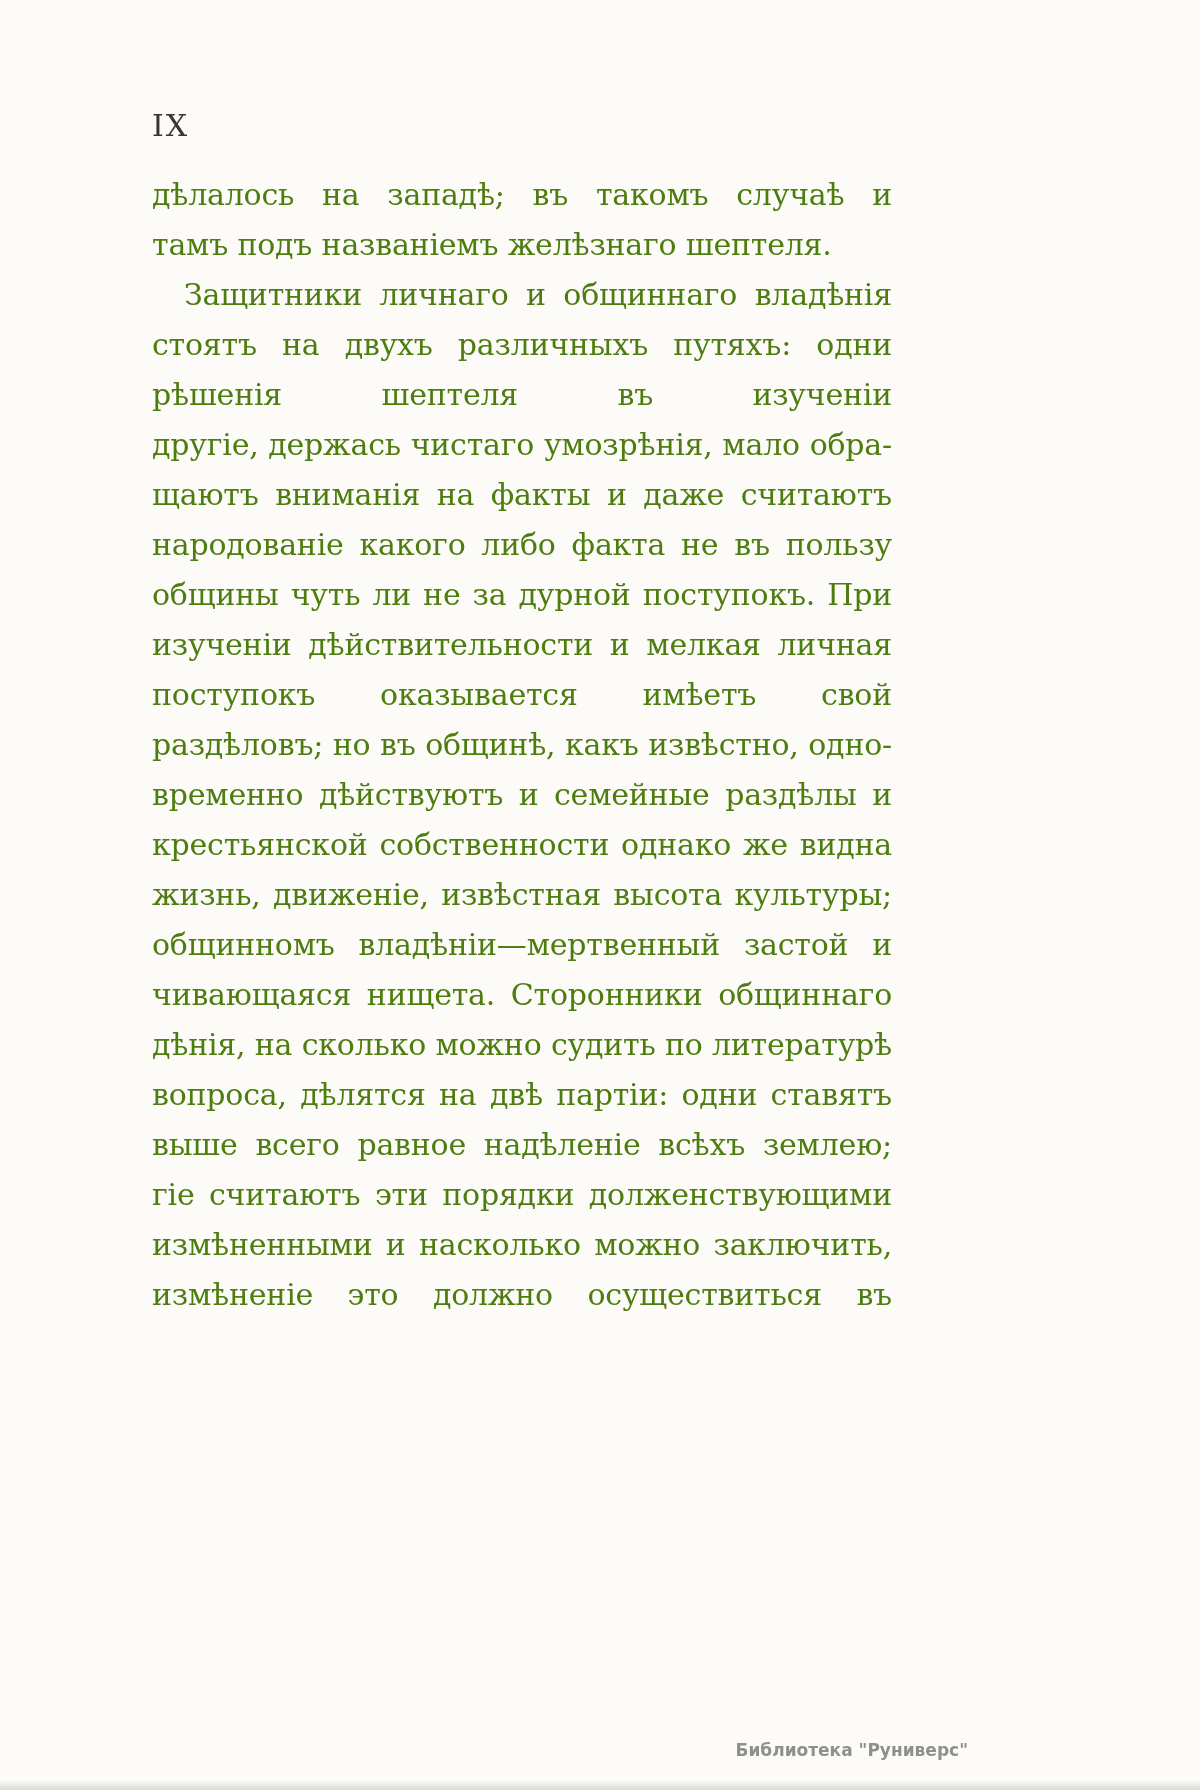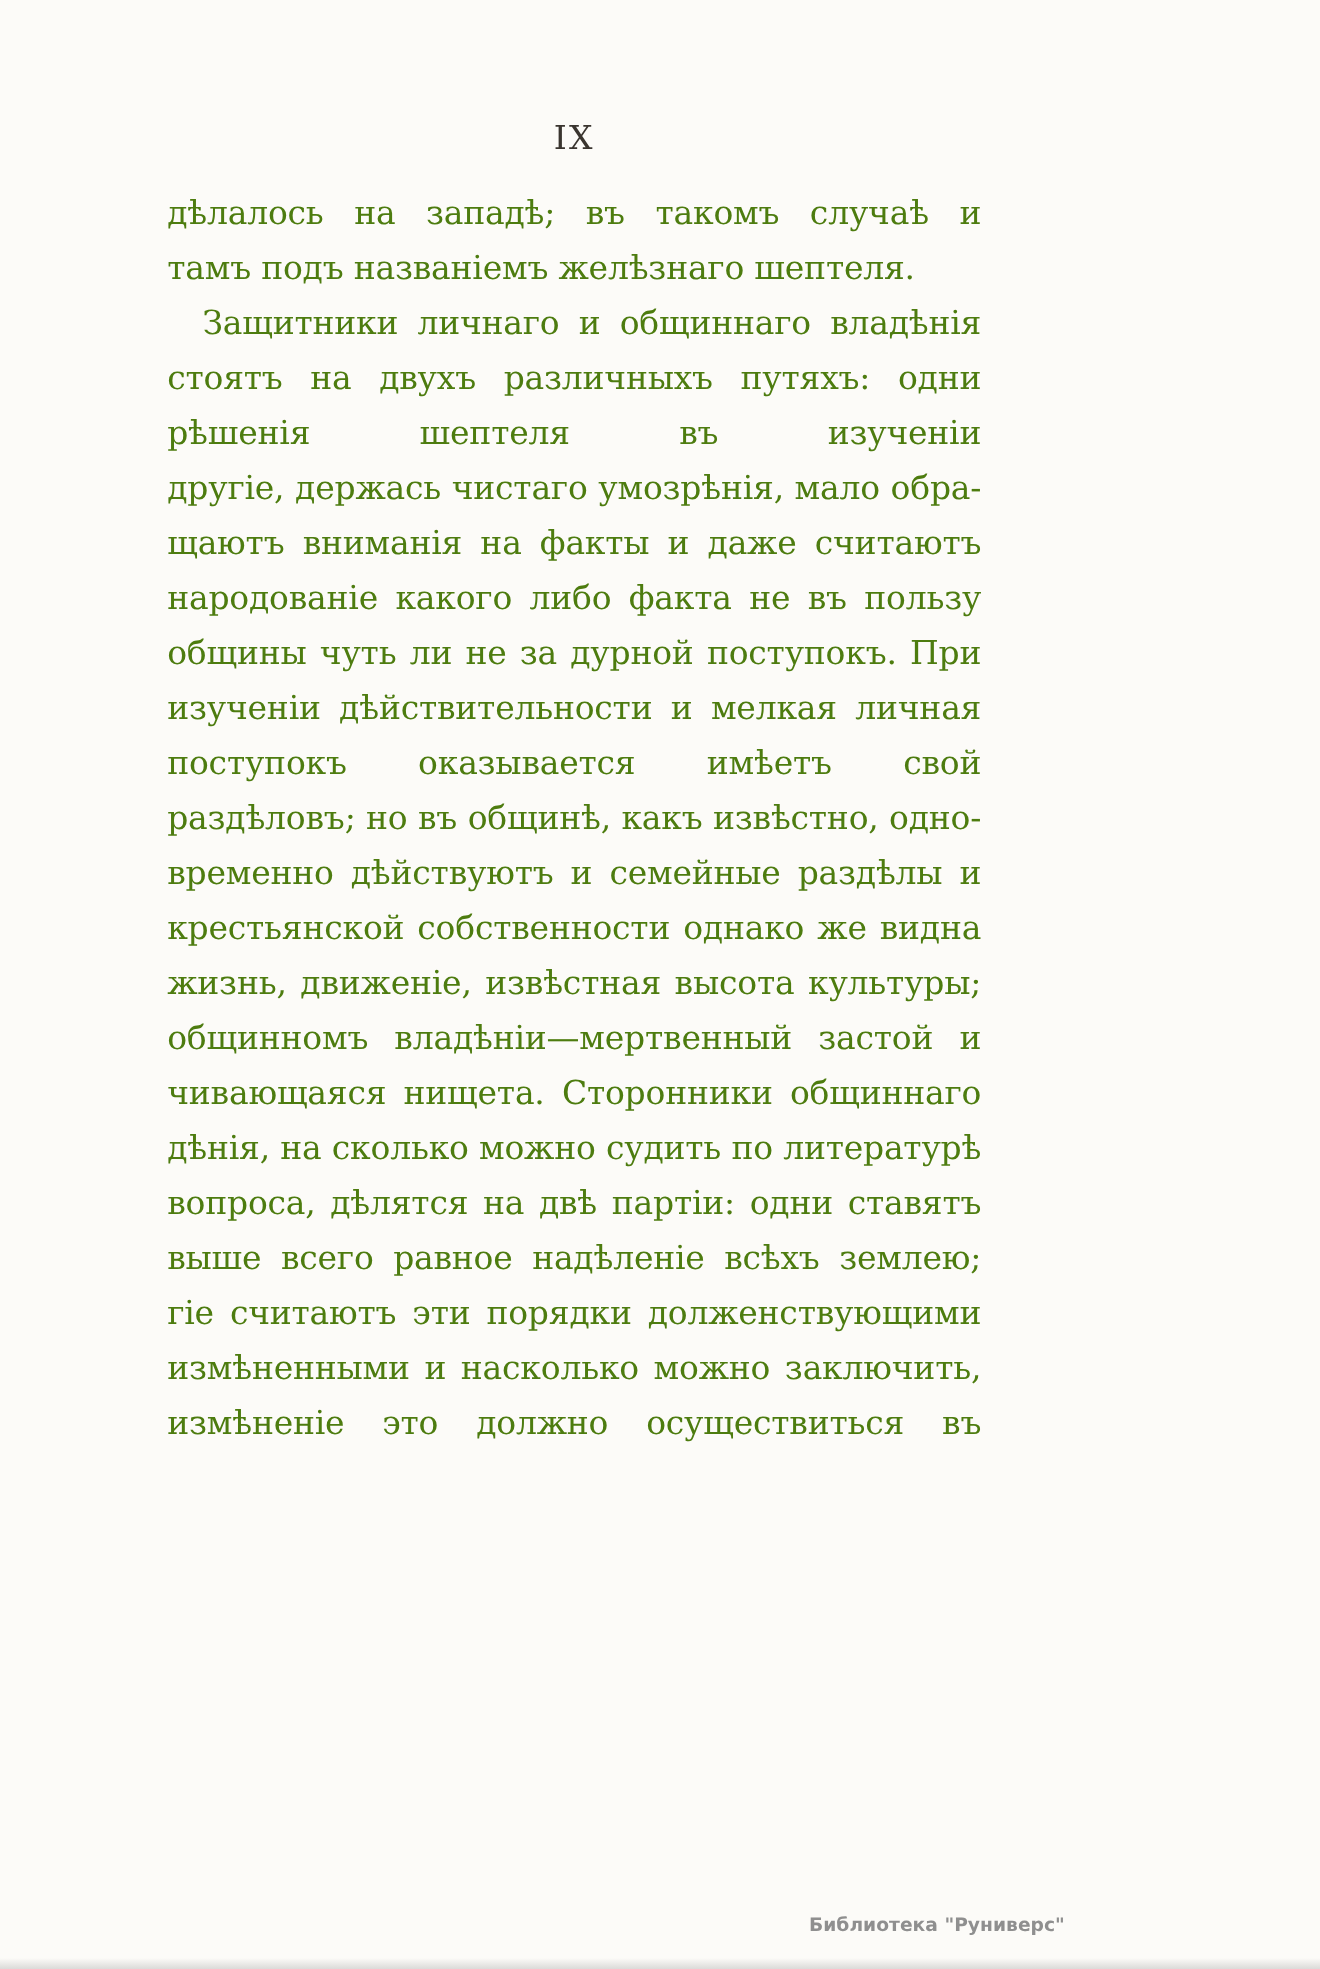--- a/index.html
+++ b/index.html
@@ -16,21 +16,21 @@
   }
   .page {
     position: absolute;
     inset: 0;
   }
   .page-number {
     position: absolute;
     top: 108px;
     left: 152px;
     width: 740px;
-    text-align: center;
+    text-align: left;
     font-size: 30px;
     letter-spacing: 2px;
     color: #3a352f;
   }
   .text-block {
     position: absolute;
     top: 170px;
     left: 152px;
     width: 740px;
     font-size: 30px;

